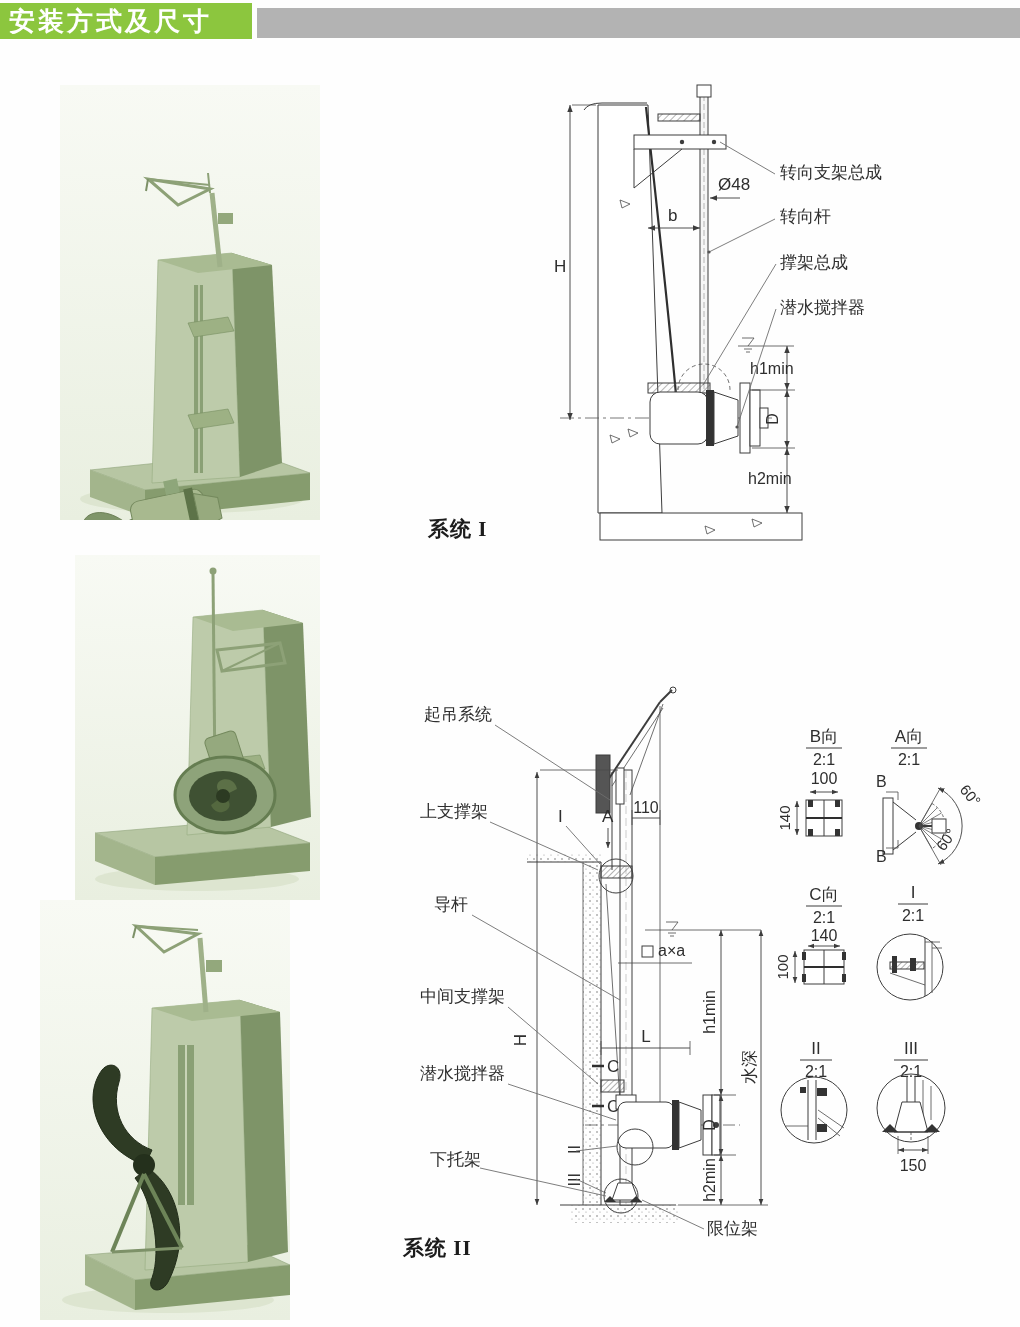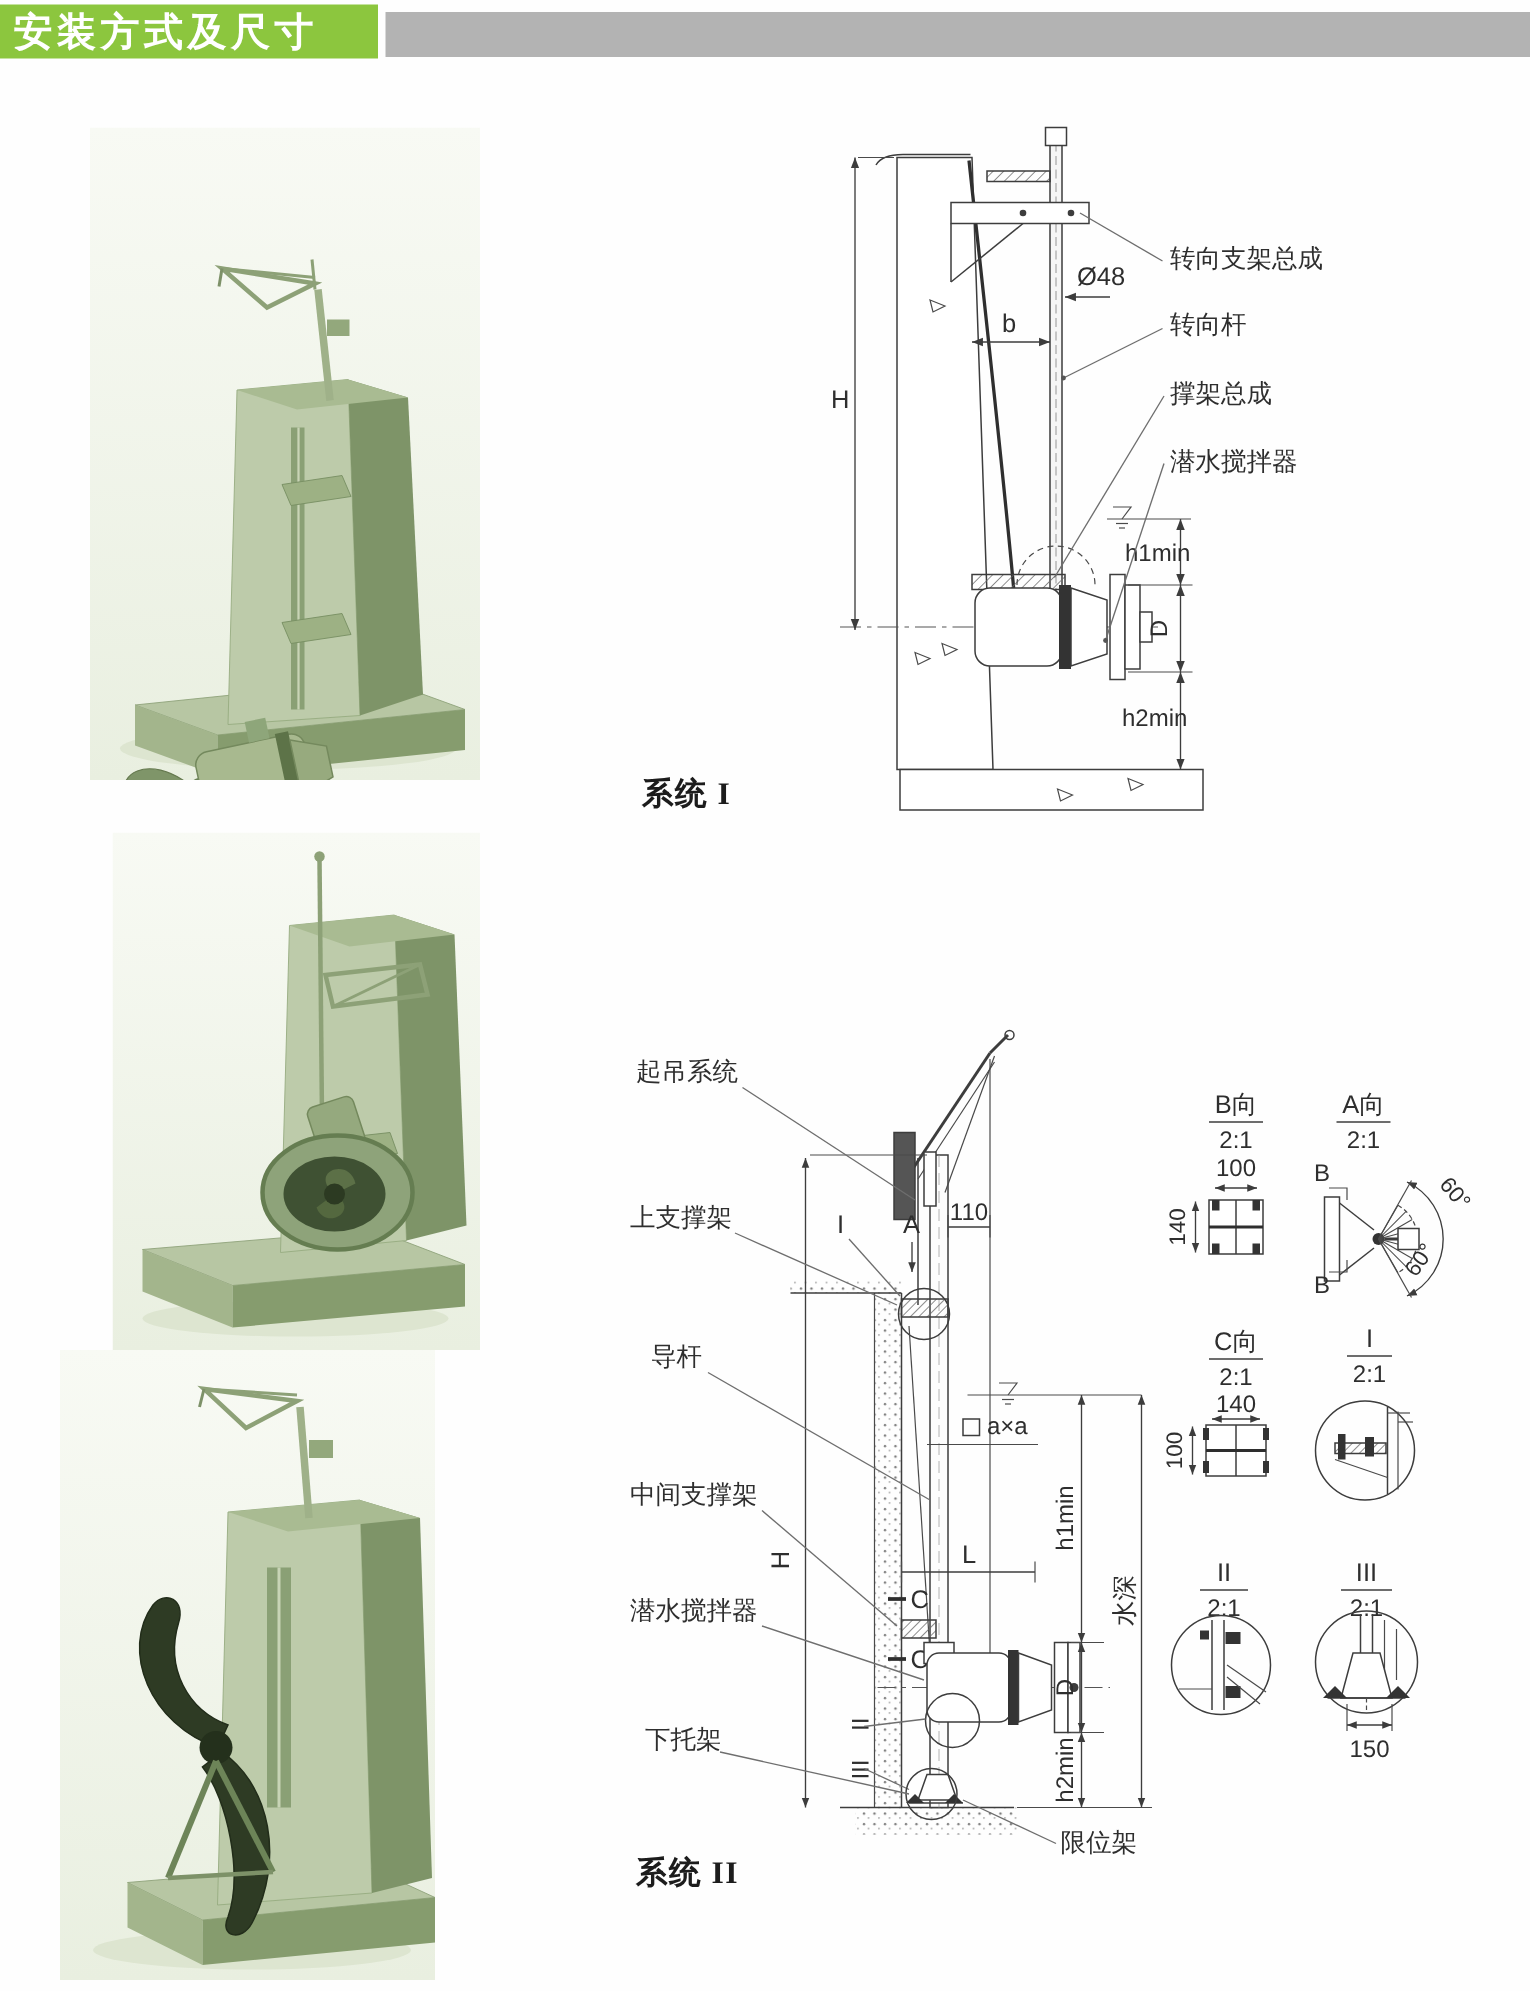--- a/index.html
+++ b/index.html
@@ -491,13 +491,13 @@
     <polygon points="470,484 478,492 462,492" fill="#333"></polygon>
     <polygon points="512,484 520,492 504,492" fill="#333"></polygon>
     <line class="thin" x1="491" y1="492" x2="491" y2="500" stroke-dasharray="3 2"></line>
     <line class="thin" x1="478" y1="496" x2="478" y2="514"></line>
     <line class="thin" x1="508" y1="496" x2="508" y2="514"></line>
     <line class="dim" x1="478" y1="510" x2="508" y2="510" marker-start="url(#arrB)" marker-end="url(#arrB)"></line>
     <text class="t16" x="493" y="531" text-anchor="middle">150</text>
   </g>
 </svg>
 </div>
-<div class="abs cap" style="left:424px;top:1234px">系统 II</div>
+<div class="abs cap" style="left:403px;top:1234px">系统 II</div>
 
 </body></html>

